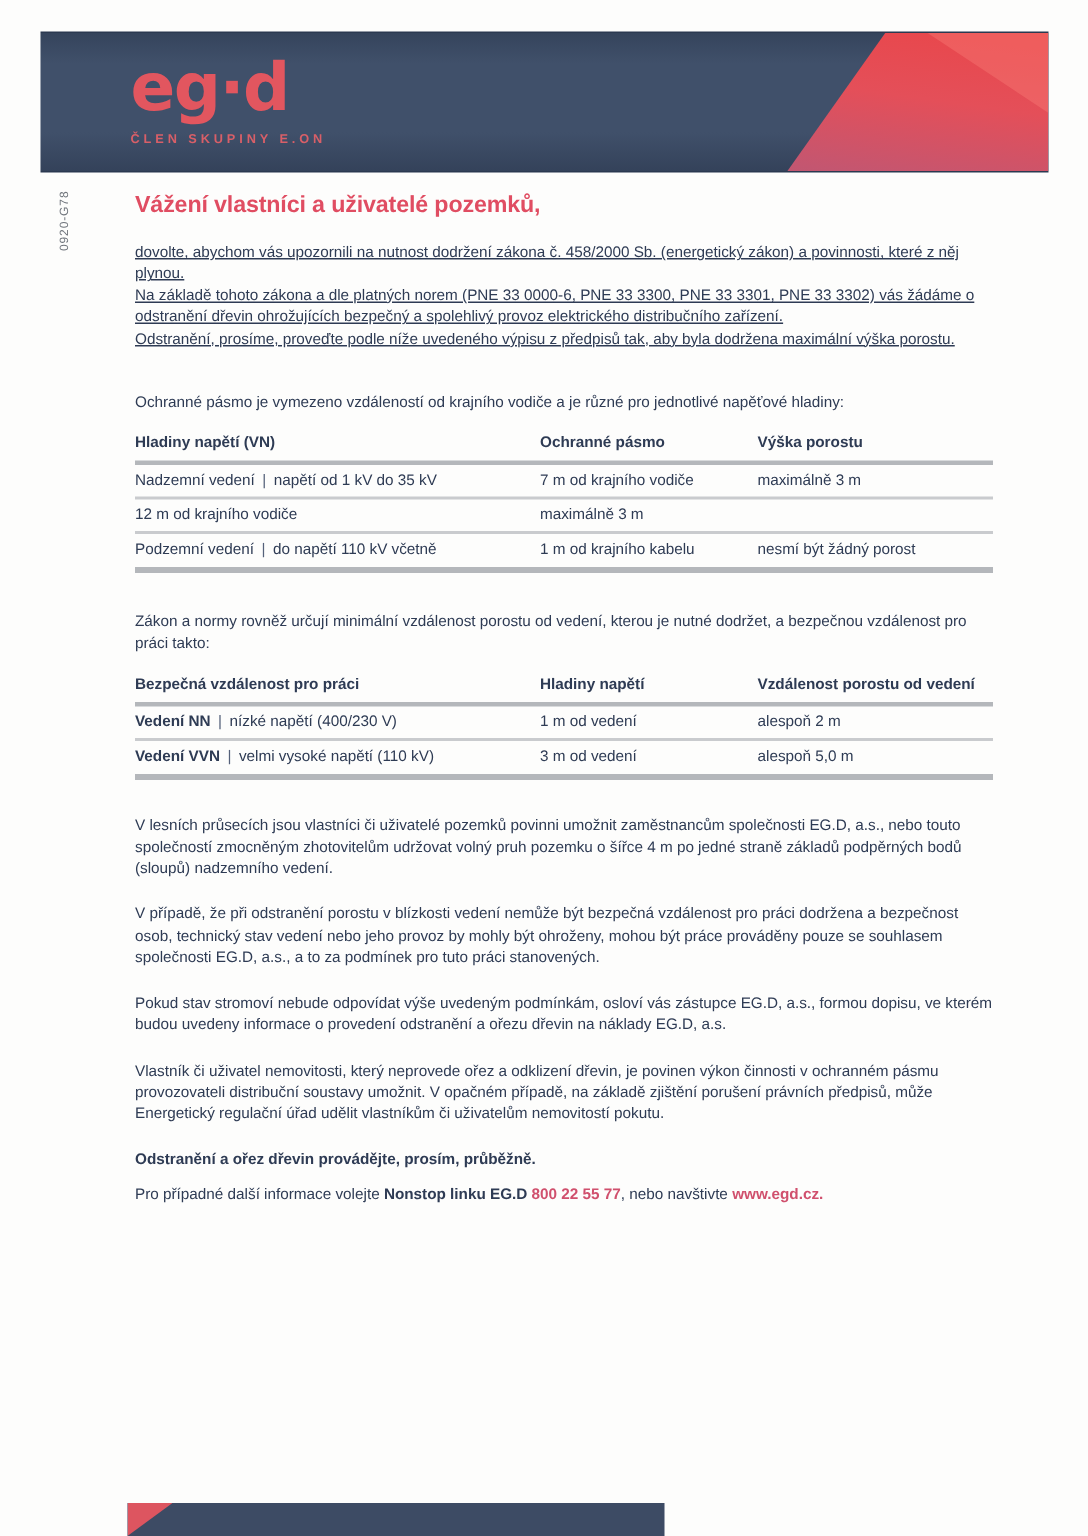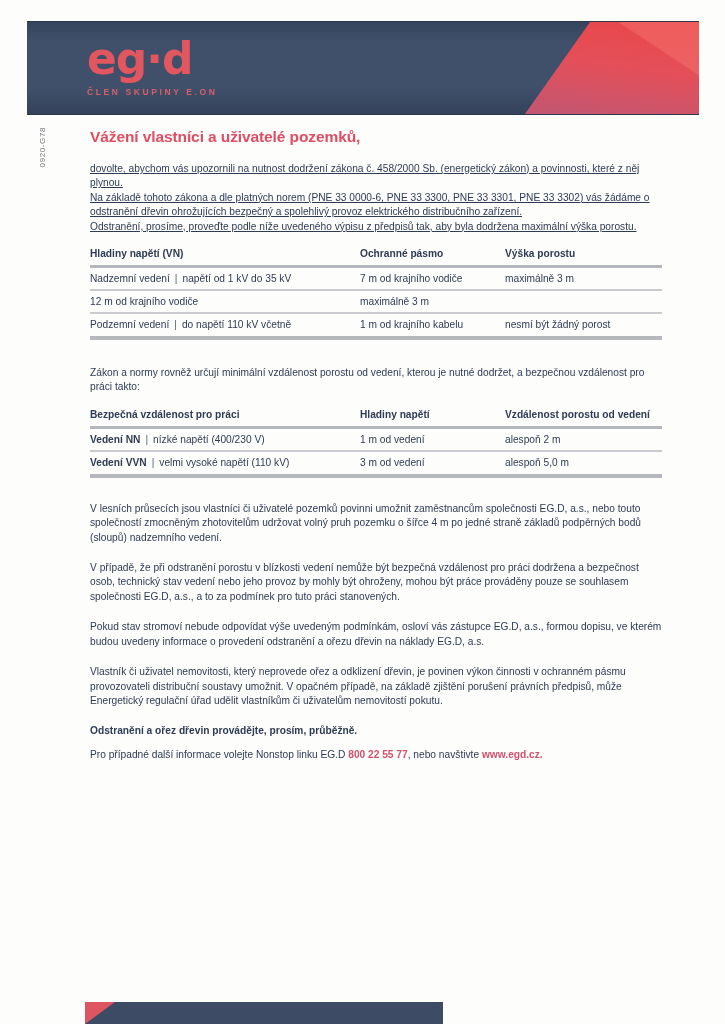--- a/index.html
+++ b/index.html
@@ -77,21 +77,21 @@
   }
   .tbl-row:last-child{border-bottom:none;padding-bottom:6px;}
   .c1 .pipe{margin:0 5px;color:#55617a;}
   .tbl.bold-c1 .c1 .lead-term{font-weight:700;}
 
   
   .para{margin-top:16px;font-size:10.2px;line-height:14.4px;}
   .para.first{margin-top:24px;}
   .closing-note{margin-top:16px;font-size:10.2px;line-height:14.4px;font-weight:700;}
   .contact-line{margin-top:9px;font-size:10.2px;line-height:14.4px;white-space:pre-wrap;}
-  .contact-line .b{font-weight:400;}
+  .contact-line .b{font-weight:700;}
   .contact-line .red{color:var(--link-red);font-weight:700;}
 
   
   .footer-strip{
     position:absolute;left:85px;top:1002px;width:358px;height:22px;
     background:var(--navy);overflow:hidden;
   }
   .footer-strip-accent{
     position:absolute;left:0;top:0;width:30px;height:22px;
     background:#dd5560;
@@ -115,20 +115,21 @@
 <div class="content">
 
   <div class="page-title">Vážení vlastníci a uživatelé pozemků,</div>
 
   <div class="intro">
     <div class="intro-line">dovolte, abychom vás upozornili na nutnost dodržení zákona č. 458/2000 Sb. (energetický zákon) a povinnosti, které z něj plynou.</div>
     <div class="intro-line">Na základě tohoto zákona a dle platných norem (PNE 33 0000-6, PNE 33 3300, PNE 33 3301, PNE 33 3302) vás žádáme o odstranění dřevin ohrožujících bezpečný a spolehlivý provoz elektrického distribučního zařízení.</div>
     <div class="intro-line">Odstranění, prosíme, proveďte podle níže uvedeného výpisu z předpisů tak, aby byla dodržena maximální výška porostu.</div>
   </div>
 
+  <div class="section-lead">Ochranné pásmo je vymezeno vzdáleností od krajního vodiče a je různé pro jednotlivé napěťové hladiny:</div>
 
   <div class="tbl">
     <div class="tbl-header">
       <div>Hladiny napětí (VN)</div>
       <div>Ochranné pásmo</div>
       <div>Výška porostu</div>
     </div>
     <div class="tbl-row">
       <div class="c1"><span class="lead-term">Nadzemní vedení</span><span class="pipe">|</span><span>napětí od 1 kV do 35 kV</span></div>
       <div>7 m od krajního vodiče</div>

